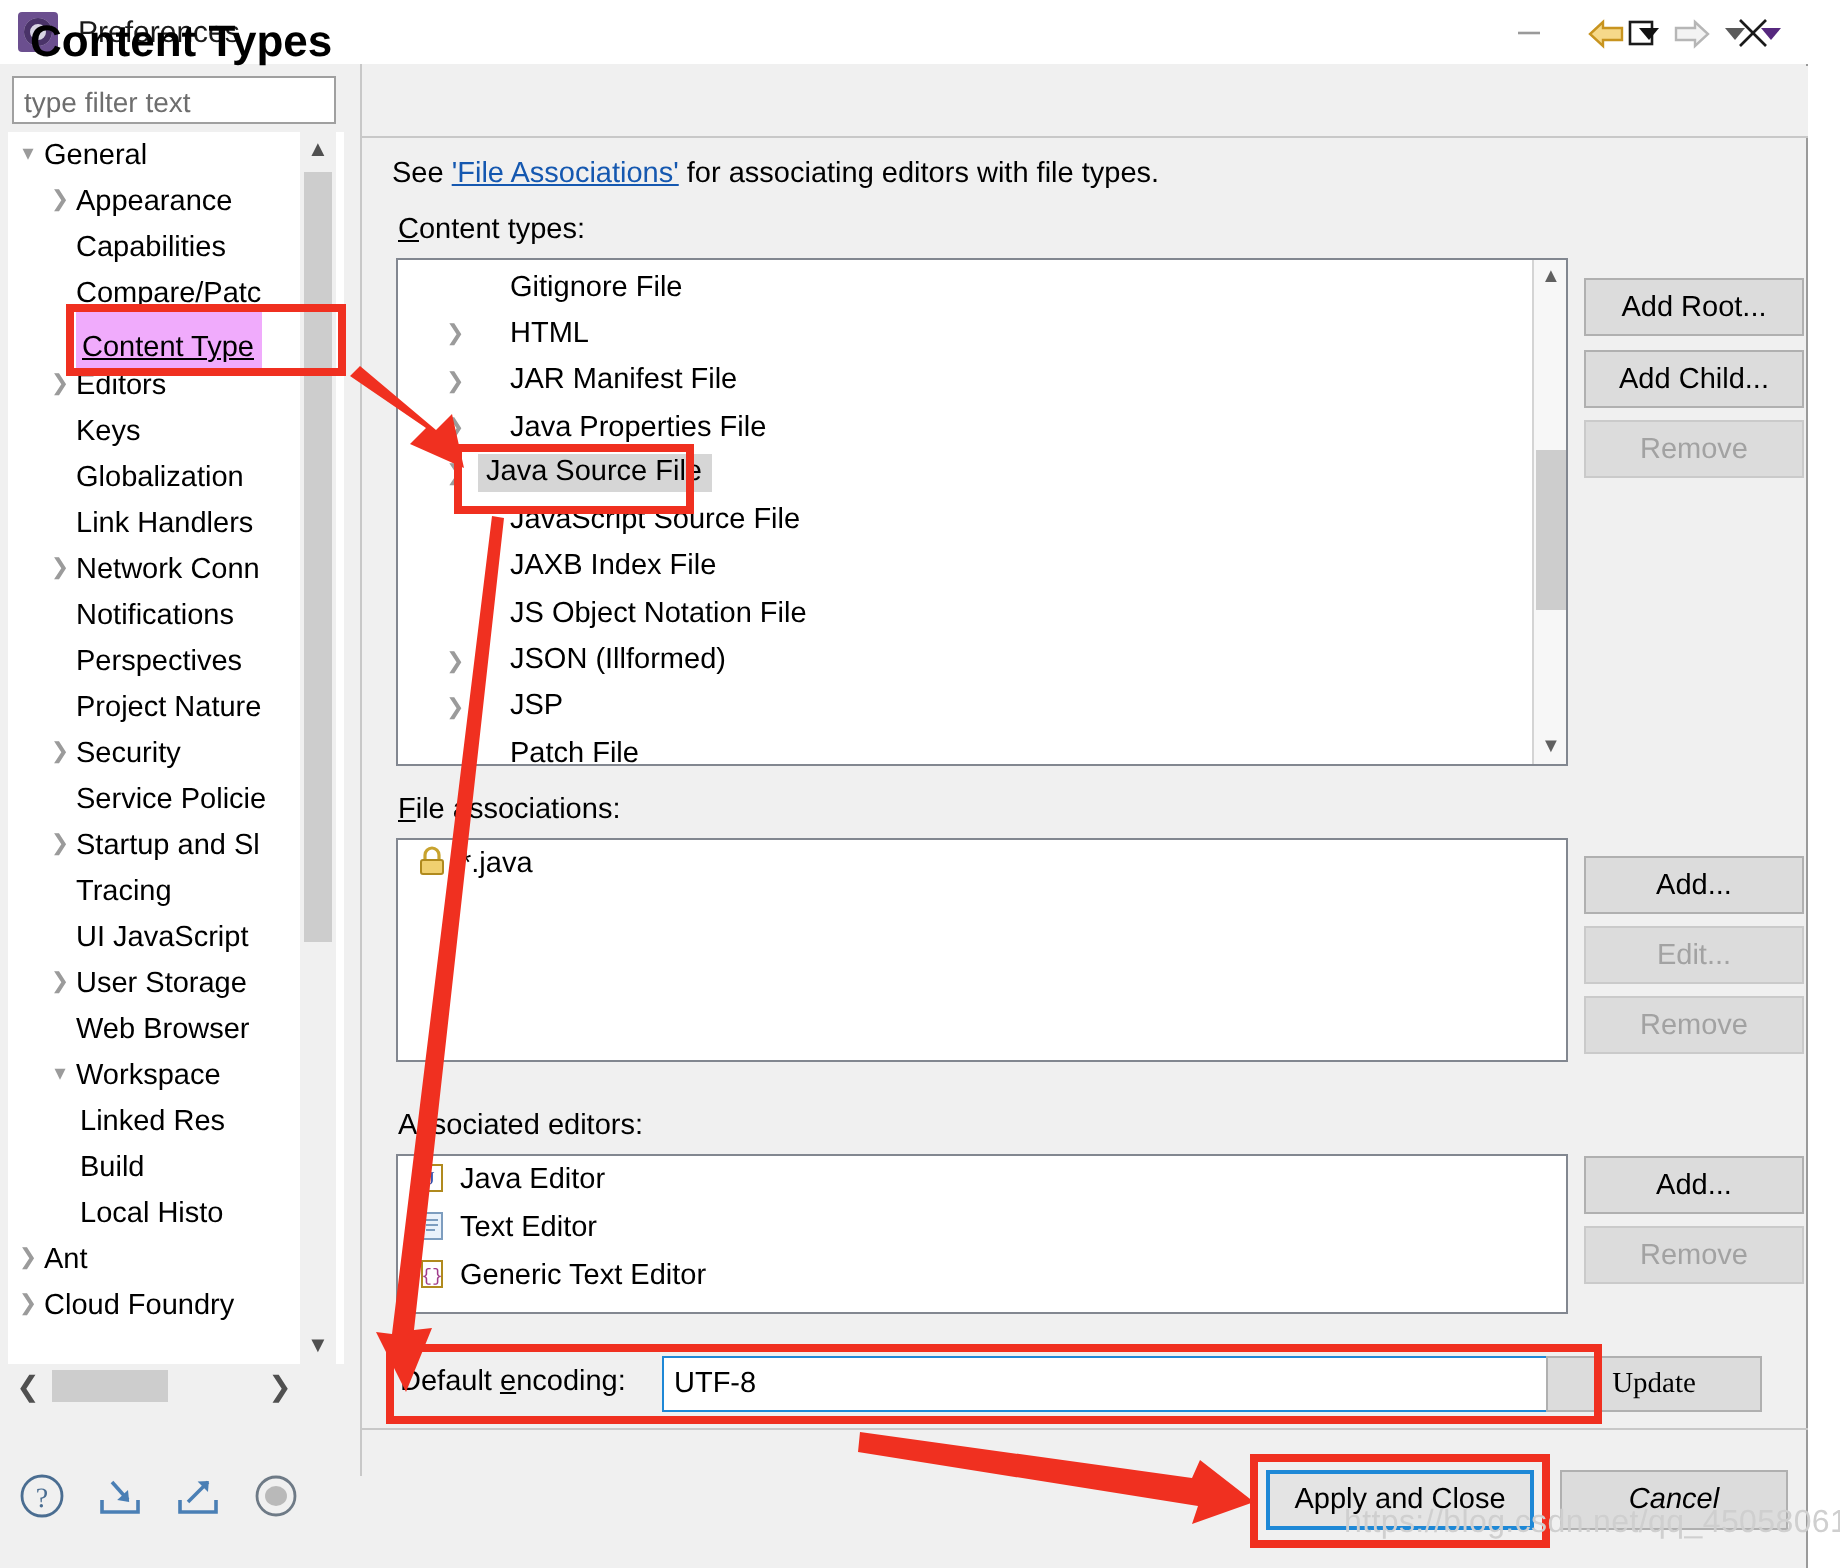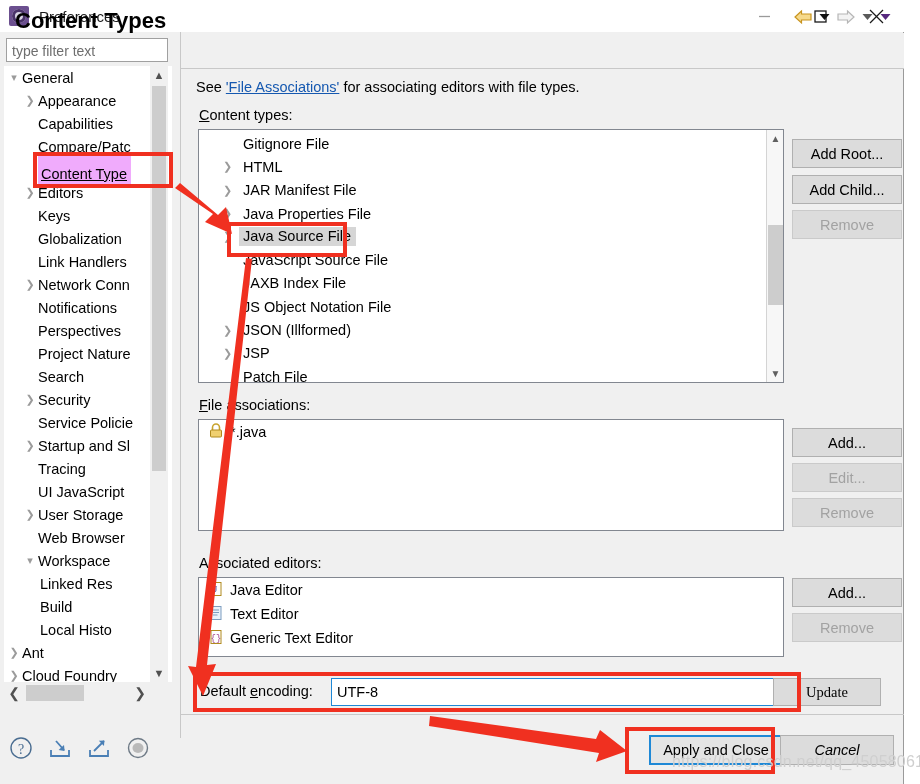--- a/index.html
+++ b/index.html
@@ -200,21 +200,21 @@
   .ct-rows { position: absolute; left: 0; top: 2px; width: 562px; }
   .ct-row {
     height: 23.3px; display: flex; align-items: center;
     font-size: 14.5px; color: #000; white-space: nowrap;
     padding-left: 22px;
   }
   .ct-row .twisty {
     position: absolute; left: 24px;
     color: #9b9b9b; font-size: 11px;
   }
-  .ct-row .ctlbl { margin-left: 22px; }
+  .ct-row .ctlbl { margin-left: 34px; }
   .ct-row.sel .ctlbl { background: #d6d6d6; padding: 1px 5px 2px 4px; margin-left: 18px;}
 
   .ct-vscroll {
     position: absolute; right: 0; top: 0;
     width: 17px; height: 100%;
     background: #f7f7f7;
     border-left: 1px solid #d4d4d4;
   }
   .ct-vscroll .arr {
     position: absolute; left: 0; width: 17px; height: 17px;
@@ -276,21 +276,20 @@
     height: 30px;
     background: #dcdcdc;
     border: 1px solid #b0b0b0;
     font-size: 14.5px; color: #000;
     display: flex; align-items: center; justify-content: center;
   }
   #f-apply {
     left: 633px; top: 735px; width: 134px;
     background: #e4e4e4;
     border: 2px solid #1e88d6;
-    margin-left: 16px;
   }
   #f-cancel { left: 780px; top: 735px; width: 114px; font-style: italic; }
 
   
   .redbox {
     position: absolute;
     border: 4px solid #f03020;
     pointer-events: none;
   }
   #rb-tree { left: 33px; top: 152px; width: 140px; height: 36px; }
@@ -394,24 +393,20 @@
           <span class="twisty"></span>
           <span class="lbl">Notifications</span>
         </div>
       <div class="tree-item lvl1">
           <span class="twisty"></span>
           <span class="lbl">Perspectives</span>
         </div>
       <div class="tree-item lvl1">
           <span class="twisty"></span>
           <span class="lbl">Project Nature</span>
-        </div>
-      <div class="tree-item lvl1">
-          <span class="twisty"></span>
-          <span class="lbl">Search</span>
         </div>
       <div class="tree-item lvl1">
           <span class="twisty">❯</span>
           <span class="lbl">Security</span>
         </div>
       <div class="tree-item lvl1">
           <span class="twisty"></span>
           <span class="lbl">Service Policie</span>
         </div>
       <div class="tree-item lvl1">

